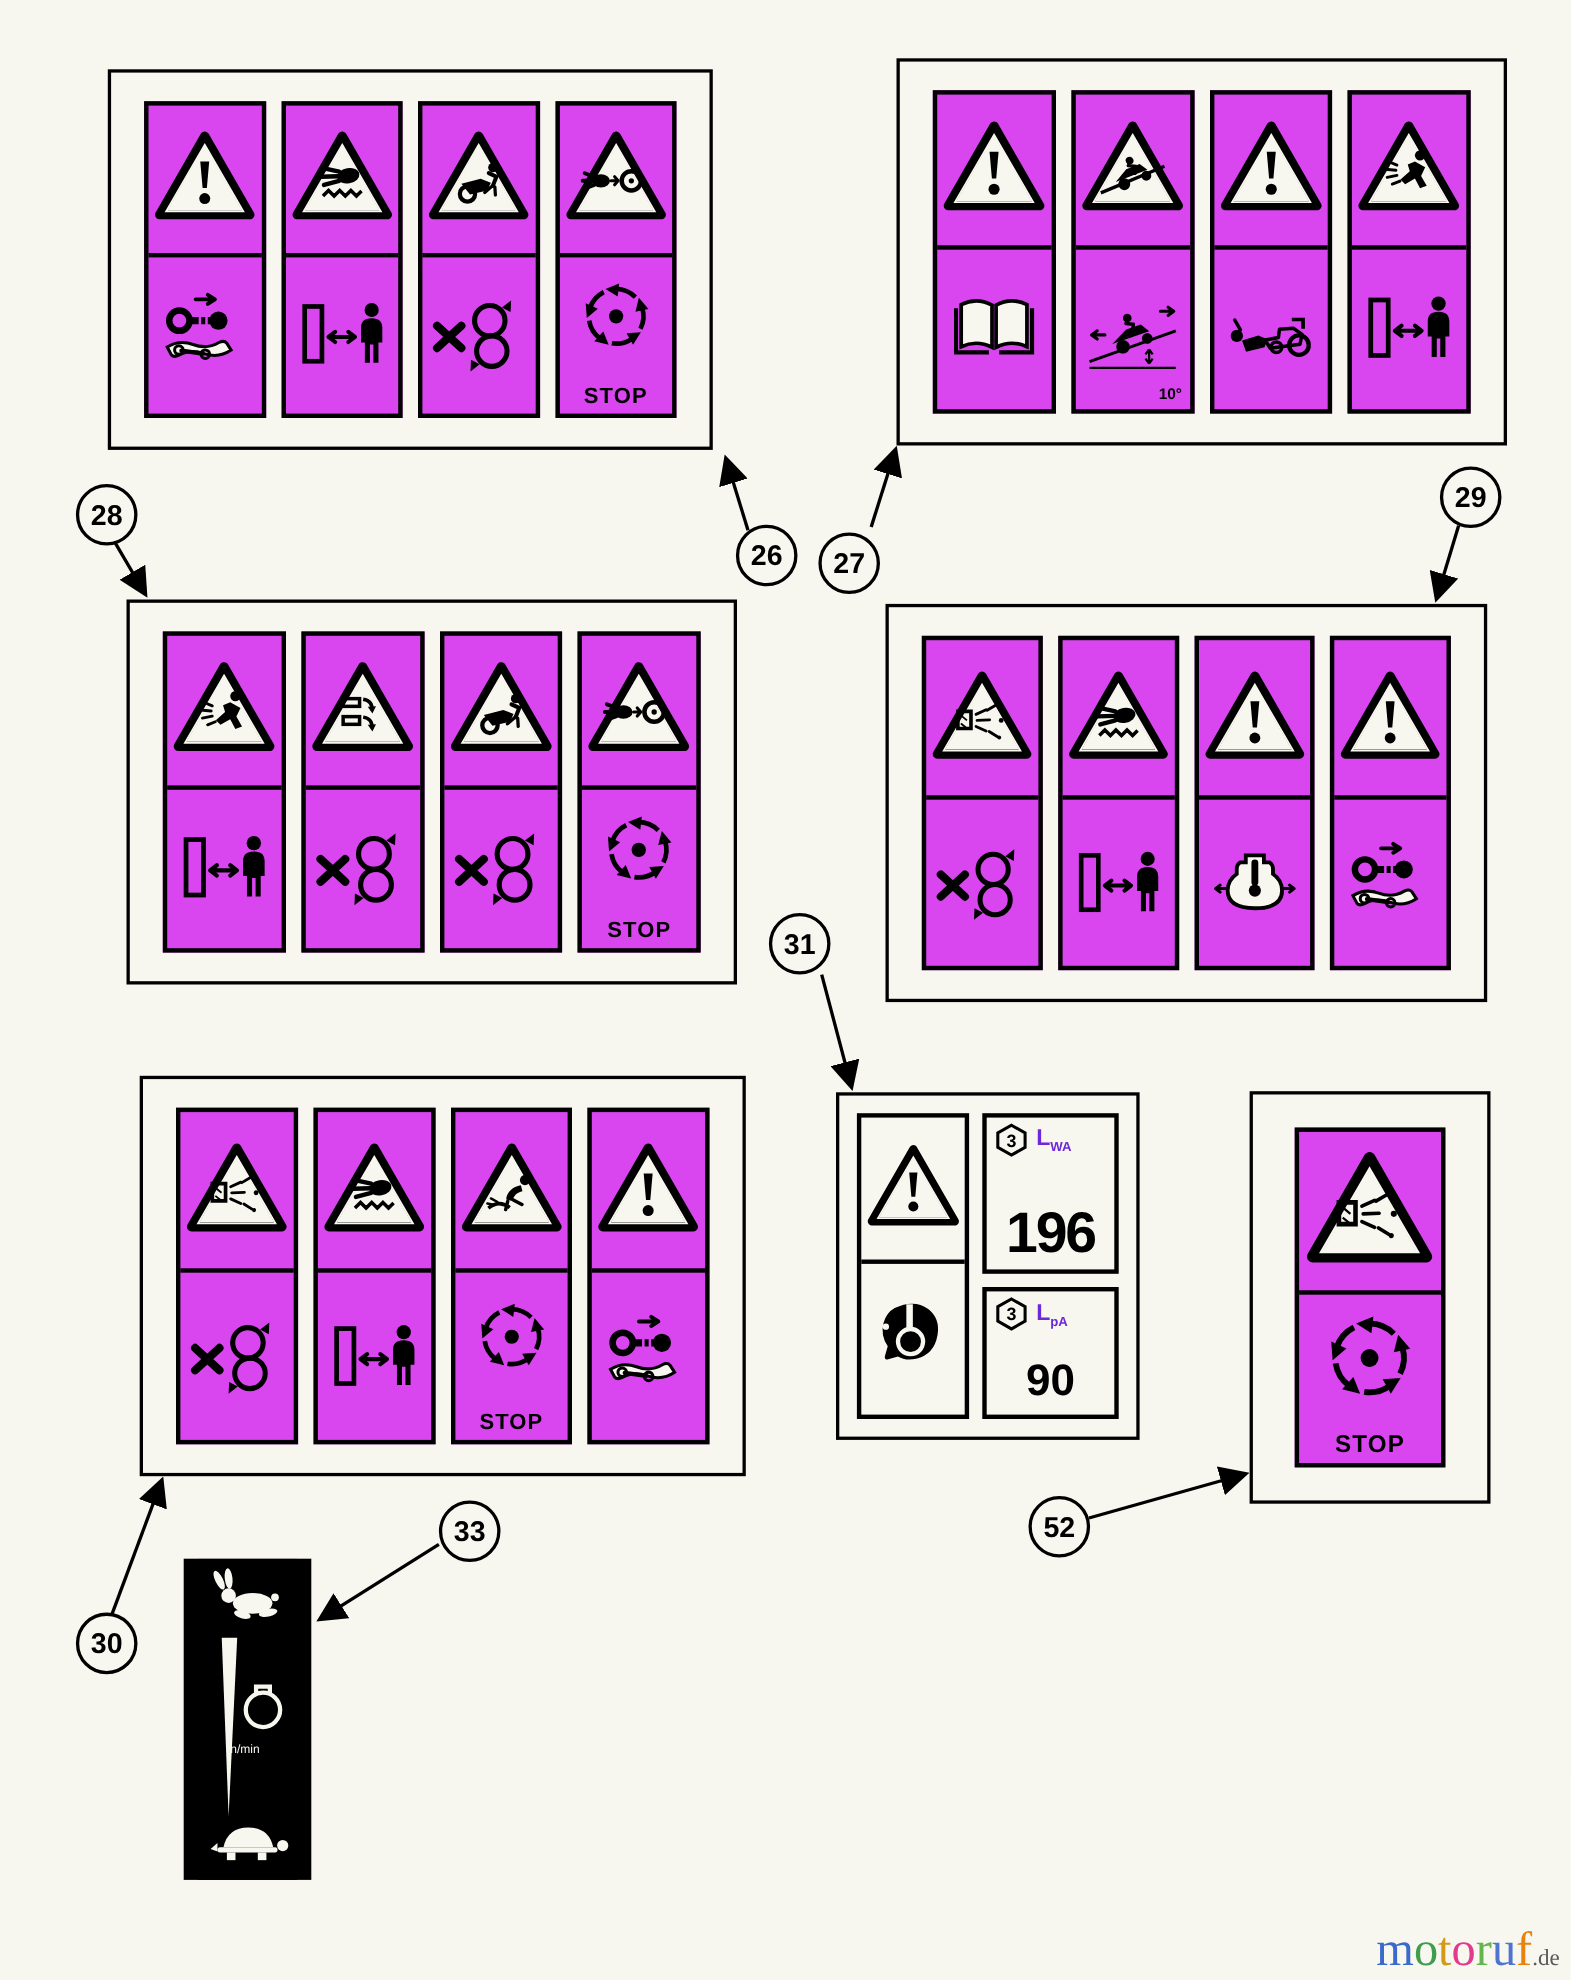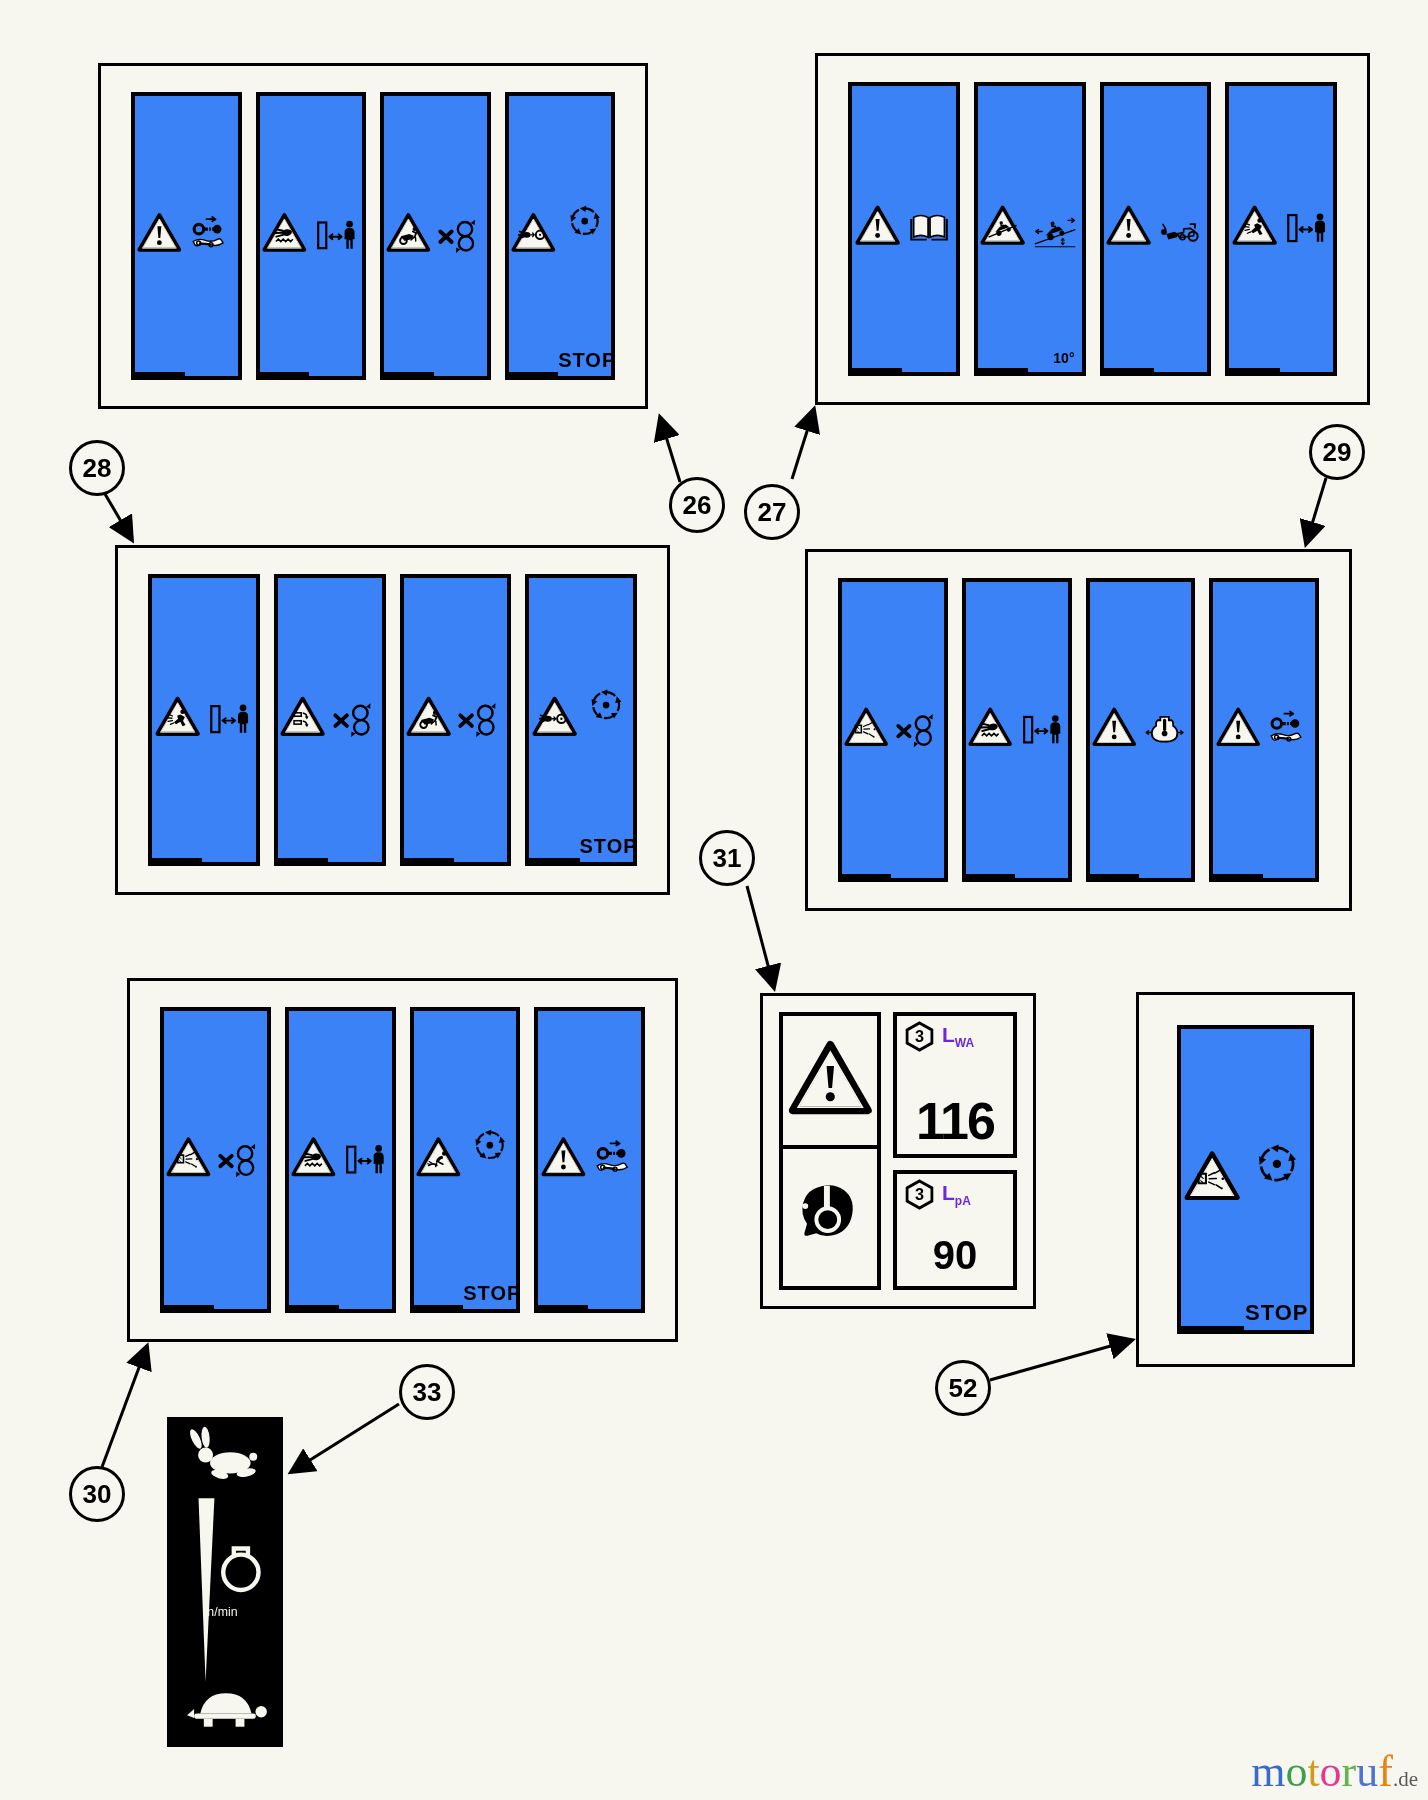--- a/index.html
+++ b/index.html
@@ -12,21 +12,21 @@
 
   
   .panel{position:absolute;border:3px solid #000;display:flex;gap:14px;padding:26px 30px;background:#f7f7ef}
   .p26{left:98px;top:63px;width:550px;height:346px}
   .p27{left:815px;top:53px;width:555px;height:352px}
   .p28{left:115px;top:545px;width:555px;height:350px}
   .p29{left:805px;top:549px;width:547px;height:362px}
   .p30{left:127px;top:978px;width:551px;height:364px}
   .p32{left:1136px;top:992px;width:219px;height:375px;padding:30px 38px}
 
-  .decal-col{flex:1;border:4px solid #000;display:flex;flex-direction:row;min-width:0;background:#3b82f6}
+  .decal-col{flex:1;border:4px solid #000;display:flex;flex-direction:column;min-width:0;background:#d946ef}
   .cell{flex:1;display:flex;align-items:center;justify-content:center;position:relative;min-height:0;overflow:hidden}
   .cell.warn{border-bottom:4px solid #000;flex:0.94}
   .ic{width:90%;height:92%}
   .cell.has-label .ic{height:calc(100% - 26px);margin-bottom:24px}
   .cell-label{position:absolute;bottom:4px;left:0;right:0;text-align:center;font-weight:bold;
               font-size:20px;letter-spacing:1px;color:#000}
   .cell-label.corner{left:auto;right:7px;bottom:6px;font-size:14px;letter-spacing:0;text-align:right}
   .p32 .cell-label{font-size:22px}
 
   
@@ -41,21 +41,21 @@
   .noise-head{display:flex;align-items:center;gap:7px}
   .hex{width:31px;height:31px;flex:0 0 auto}
   .hex-num{font-weight:bold;font-size:21px}
   .lsym{font-weight:bold;font-size:21px;color:#6d28d9;line-height:1}
   .lsym sub{font-size:12px;font-weight:bold}
   .noise-value{font-weight:bold;text-align:center;color:#000;line-height:1;margin-top:auto}
   .noise-box.big .noise-value{font-size:52px;letter-spacing:-2px;margin-bottom:2px}
   .noise-box.small .noise-value{font-size:40px;margin-bottom:6px}
 
   
-  .speed-decal{position:absolute;left:167px;top:1417px;width:116px;height:330px;background:#000}
+  .speed-decal{position:absolute;left:167px;top:1417px;width:116px;height:292px;background:#000}
   .speed-decal svg{width:100%;height:100%}
 
   
   .callout{position:absolute;width:56px;height:56px;border:3.5px solid #000;border-radius:50%;
            background:#f7f7ef;display:flex;align-items:center;justify-content:center;
            font-weight:bold;font-size:26px;color:#000;z-index:3}
   .co26{left:669px;top:477px}.co27{left:744px;top:484px}.co28{left:69px;top:440px}
   .co29{left:1309px;top:424px}.co30{left:69px;top:1466px}.co31{left:699px;top:830px}
   .co32{left:935px;top:1360px}.co33{left:399px;top:1364px}
   .connectors{position:absolute;left:0;top:0;pointer-events:none;z-index:2}
@@ -573,21 +573,21 @@
     </div>
     <div class="noise-right">
       <div class="noise-box big">
         <div class="noise-head">
           <svg class="hex" viewBox="0 0 40 40">
             <path d="M20 2.5 L36 11.5 V28.5 L20 37.5 L4 28.5 V11.5 Z" fill="none" stroke="#000" stroke-width="3.6"></path>
             <text x="20" y="27.5" text-anchor="middle" class="hex-num">3</text>
           </svg>
           <span class="lsym"><span>L</span><sub>WA</sub></span>
         </div>
-        <div class="noise-value">116</div>
+        <div class="noise-value">196</div>
       </div>
       <div class="noise-box small">
         <div class="noise-head">
           <svg class="hex" viewBox="0 0 40 40">
             <path d="M20 2.5 L36 11.5 V28.5 L20 37.5 L4 28.5 V11.5 Z" fill="none" stroke="#000" stroke-width="3.6"></path>
             <text x="20" y="27.5" text-anchor="middle" class="hex-num">3</text>
           </svg>
           <span class="lsym"><span>L</span><sub>pA</sub></span>
         </div>
         <div class="noise-value">90</div>

